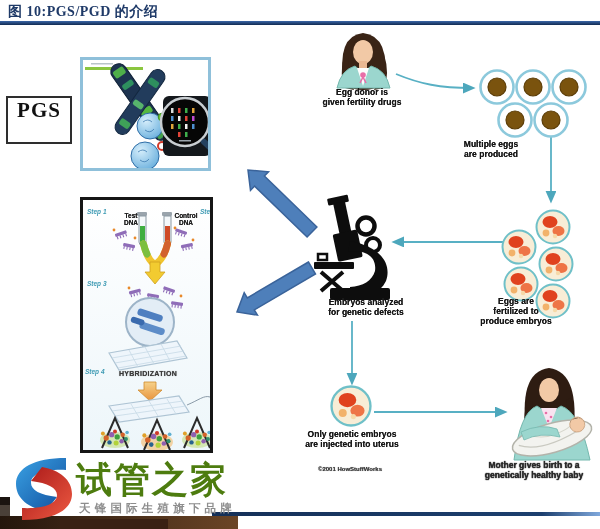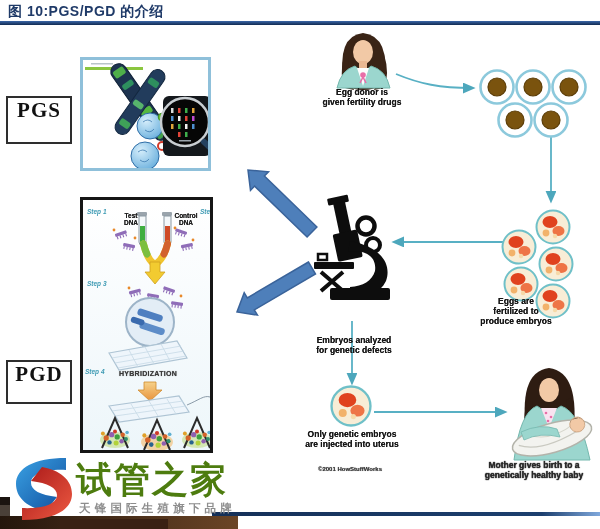--- a/index.html
+++ b/index.html
@@ -1,18 +1,18 @@
 <!DOCTYPE html>
 <html><head>
 <meta charset="utf-8">
 <style>
   html,body{margin:0;padding:0;background:#fff;}
   .stage{position:relative;width:600px;height:529px;background:#fff;overflow:hidden;
          font-family:"Liberation Sans",sans-serif;}
-  .title{position:absolute;left:8px;top:3px;font-family:Liberation Sans, sans-serif;
+  .title{position:absolute;left:8px;top:3px;font-family:Liberation Serif, serif;
          font-weight:bold;font-size:14px;color:#1f3a68;letter-spacing:.5px;}
   .title-rule{position:absolute;left:0;top:21px;width:600px;height:3.5px;
          background:linear-gradient(#3a66a8,#122b52);}
   .flow-svg{position:absolute;left:0;top:0;z-index:1;}
   .lbl{position:absolute;z-index:3;font-weight:bold;color:#151515;text-align:center;
        white-space:pre-line;line-height:1.2;font-size:8.5px;
        text-shadow:0 0 .6px #333;}
   .fuzz{text-shadow:0 0 1px #222,0 0 1px #444;color:#2a2a2a;}
   .tiny{font-size:6px;text-align:left;color:#3a3a3a;text-shadow:0 0 .7px #555;}
   .labox{position:absolute;z-index:3;border:2px solid #2e2e2e;background:#fff;
@@ -242,23 +242,20 @@
             <rect x="102" y="72" width="2.5" height="5" fill="#3fae4c"></rect>
           <rect x="96" y="80" width="12" height="1.5" fill="#9aa4ac"></rect>
         </g>
         <g transform="translate(119,80) rotate(-47)">
           <rect x="-3" y="0" width="6" height="18" rx="2" fill="#24415f"></rect>
         </g>
       </g>
     </svg>
   </div>
 
-  <div class="labox" style="left:6px;top:360px;width:62px;height:40px;">
-    <span>PGD</span>
-  </div>
 
   <div class="pgd-panel">
     <span class="step" style="left:4px;top:8px;">Step 1</span>
     <span class="dna-lbl" style="left:36px;top:12px;width:24px;">Test
 DNA</span>
     <span class="dna-lbl" style="left:88px;top:12px;width:30px;">Control
 DNA</span>
     <span class="step" style="left:117px;top:8px;">Step 2</span>
     <span class="step" style="left:4px;top:80px;">Step 3</span>
     <span class="step" style="left:2px;top:168px;">Step 4</span>
@@ -365,24 +362,26 @@
         <path d="M19 248 L32 218 L45 248 M61 250 L74 220 L87 250 M101 248 L114 218 L127 248" stroke="#2b2b2b" stroke-width="2" fill="none"></path>
         <use href="#cdots" transform="translate(32,238) scale(1.1)"></use>
         <use href="#cdots" transform="translate(74,240) scale(1.15)"></use>
         <use href="#cdots" transform="translate(114,238) scale(1.1)"></use>
       </g>
     </svg>
   </div>
 
   <div class="lbl" style="left:310px;top:87px;width:104px;">Egg donor is
 given fertility drugs</div>
+  <div class="lbl" style="left:444px;top:139px;width:94px;">Multiple eggs
+are produced</div>
   <div class="lbl" style="left:470px;top:296px;width:92px;">Eggs are
 fertilized to
 produce embryos</div>
-  <div class="lbl" style="left:304px;top:297px;width:100px;margin-top:38px;">Embryos analyzed
+  <div class="lbl" style="left:316px;top:297px;width:100px;">Embryos analyzed
 for genetic defects</div>
   <div class="lbl" style="left:296px;top:429px;width:112px;">Only genetic embryos
 are injected into uterus</div>
   <div class="lbl fuzz" style="left:466px;top:460px;width:136px;">Mother gives birth to a
 genetically healthy baby</div>
   <div class="lbl tiny" style="left:318px;top:466px;width:90px;">©2001 HowStuffWorks</div>
 
   <div class="brand">试管之家</div>
   <div class="tagline">天锋国际生殖旗下品牌</div>
 

